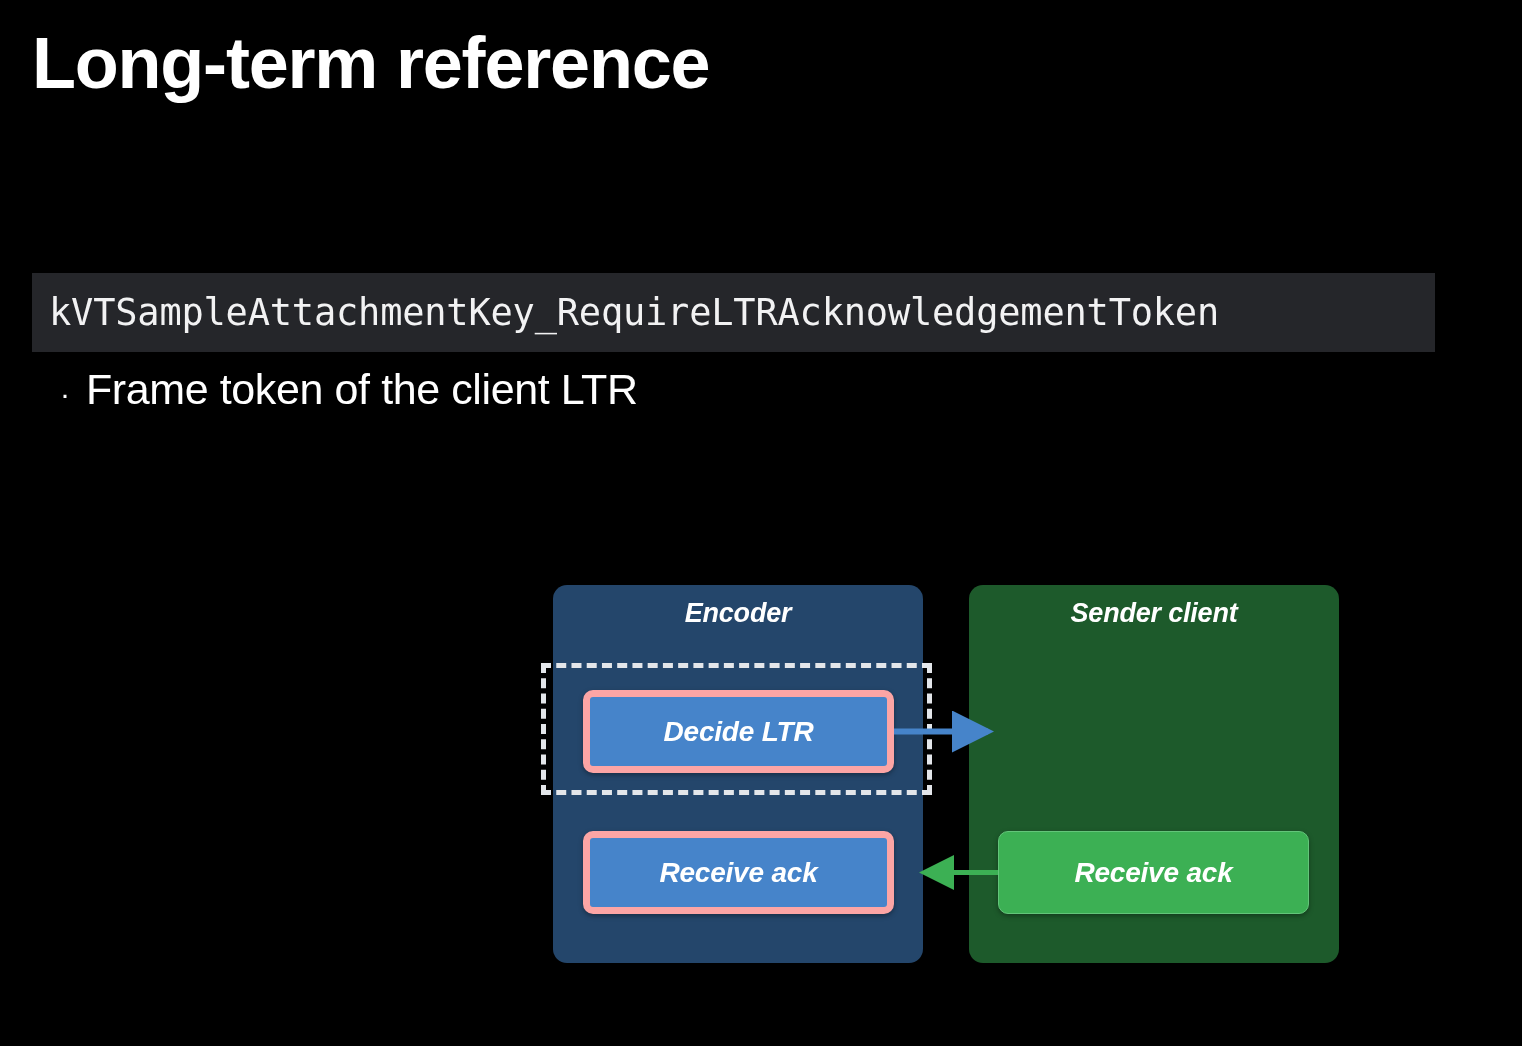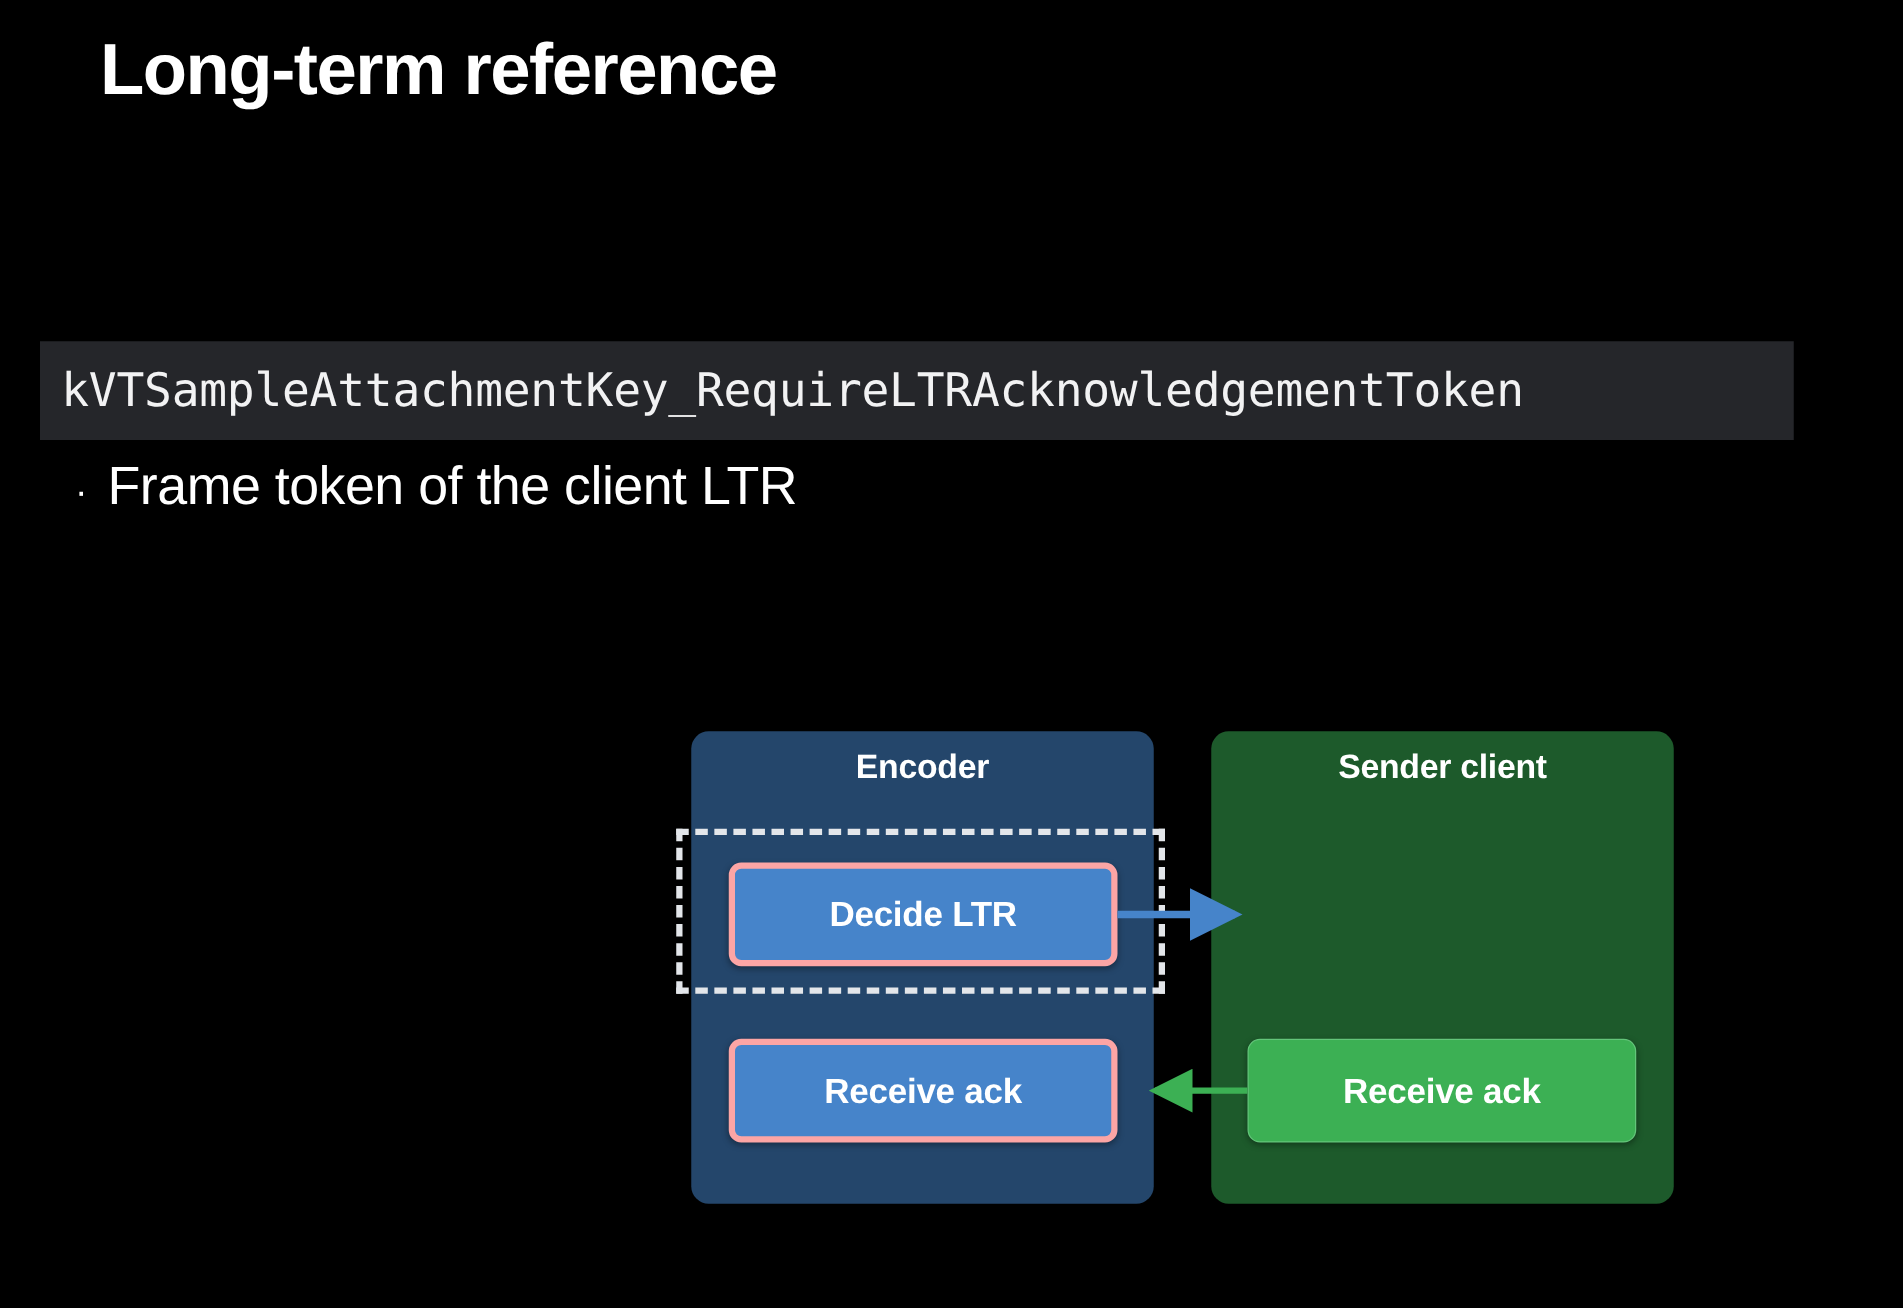--- a/index.html
+++ b/index.html
@@ -14,26 +14,25 @@
     overflow: hidden;
     font-family: "Liberation Sans", sans-serif;
     -webkit-font-smoothing: antialiased;
   }
 
   
   .slide-title {
     position: absolute;
     left: 32px;
     top: 22px;
-    font-size: 58px;
+    font-size: 72px;
     font-weight: bold;
     color: #ffffff;
     letter-spacing: -1.2px;
     white-space: nowrap;
-    margin-left: 48px;
   }
 
   
   .code-block {
     position: absolute;
     left: 32px;
     top: 273px;
     width: 1403px;
     height: 79px;
     background: #25262a;
@@ -72,20 +71,21 @@
   }
 
   
   .diagram {
     position: absolute;
     left: 0;
     top: 0;
     width: 1522px;
     height: 944px;
     pointer-events: none;
+    font-style: italic;
   }
 
   .panel {
     position: absolute;
     border-radius: 14px;
     box-sizing: border-box;
   }
   .panel-encoder {
     left: 553px;
     top: 585px;
@@ -119,21 +119,21 @@
     align-items: center;
     justify-content: center;
     font-size: 28px;
     font-weight: bold;
     color: #ffffff;
     letter-spacing: -0.2px;
     box-sizing: border-box;
   }
   .node-blue {
     background: #4684ca;
-    border: 5px solid #fca5a5;
+    border: 7px solid #fca5a5;
     box-shadow: 0 2px 5px rgba(0,0,0,0.35);
   }
   .node-green {
     background: #3cb054;
     border: 1px solid #63c57a;
     box-shadow: 0 2px 5px rgba(0,0,0,0.35);
   }
 
   .node-decide-ltr  { left: 583px;  top: 690px; width: 311px; height: 83px; }
   .node-recv-ack-en { left: 583px;  top: 831px; width: 311px; height: 83px; }

